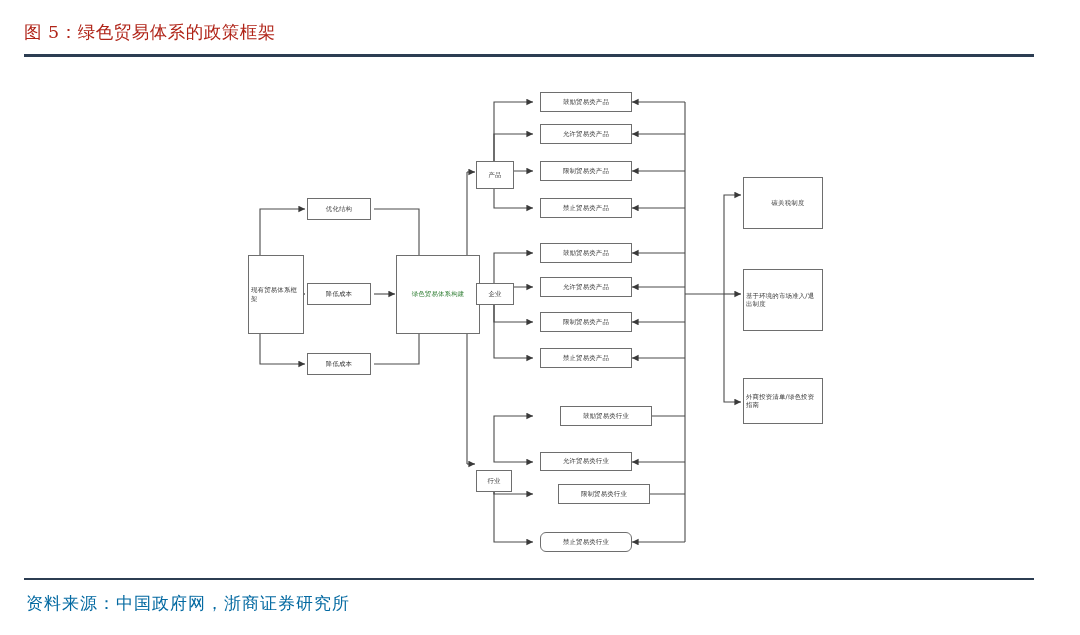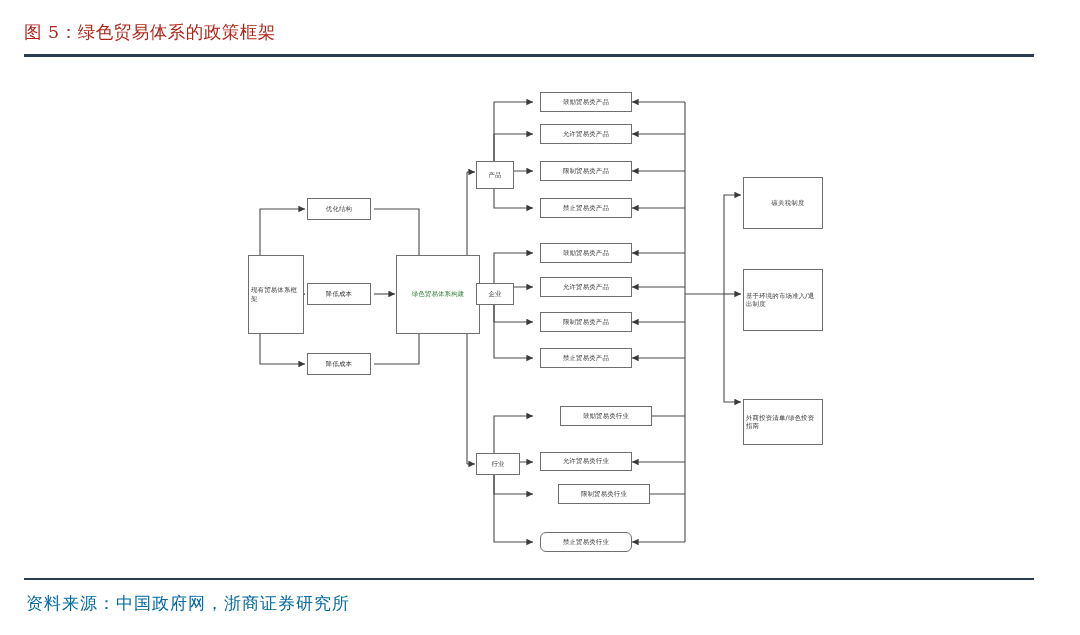--- a/index.html
+++ b/index.html
@@ -168,21 +168,21 @@
     <div class="node green" style="left:372px;top:193px;width:84px;height:79px;">
       <span class="txt">绿色贸易体系构建</span>
     </div>
 
     <div class="node" style="left:452px;top:99px;width:38px;height:28px;">
       <span class="txt">产品</span>
     </div>
     <div class="node" style="left:452px;top:221px;width:38px;height:22px;">
       <span class="txt">企业</span>
     </div>
-    <div class="node" style="left:452px;top:391px;width:44px;height:22px;">
+    <div class="node" style="left:452px;top:408px;width:36px;height:22px;">
       <span class="txt">行业</span>
     </div>
 
     <div class="node" style="left:516px;top:30px;width:92px;height:20px;">
       <span class="txt">鼓励贸易类产品</span>
     </div>
     <div class="node" style="left:516px;top:62px;width:92px;height:20px;">
       <span class="txt">允许贸易类产品</span>
     </div>
     <div class="node" style="left:516px;top:99px;width:92px;height:20px;">
@@ -217,21 +217,21 @@
     <div class="node" style="left:516px;top:470px;width:92px;height:20px;border-radius:6px;">
       <span class="txt">禁止贸易类行业</span>
     </div>
 
     <div class="node" style="left:719px;top:115px;width:80px;height:52px;padding-left:12px;">
       <span class="txt">碳关税制度</span>
     </div>
     <div class="node" style="left:719px;top:207px;width:80px;height:62px;">
       <span class="txt">基于环境的市场准入/退出制度</span>
     </div>
-    <div class="node" style="left:719px;top:316px;width:80px;height:46px;margin-top:21px;">
+    <div class="node" style="left:719px;top:316px;width:80px;height:46px;">
       <span class="txt">外商投资清单/绿色投资指南</span>
     </div>
 
   </div>
 
   <div class="footer-rule"></div>
   <div class="footer-text">资料来源：中国政府网，浙商证券研究所</div>
 
 </div>
 

